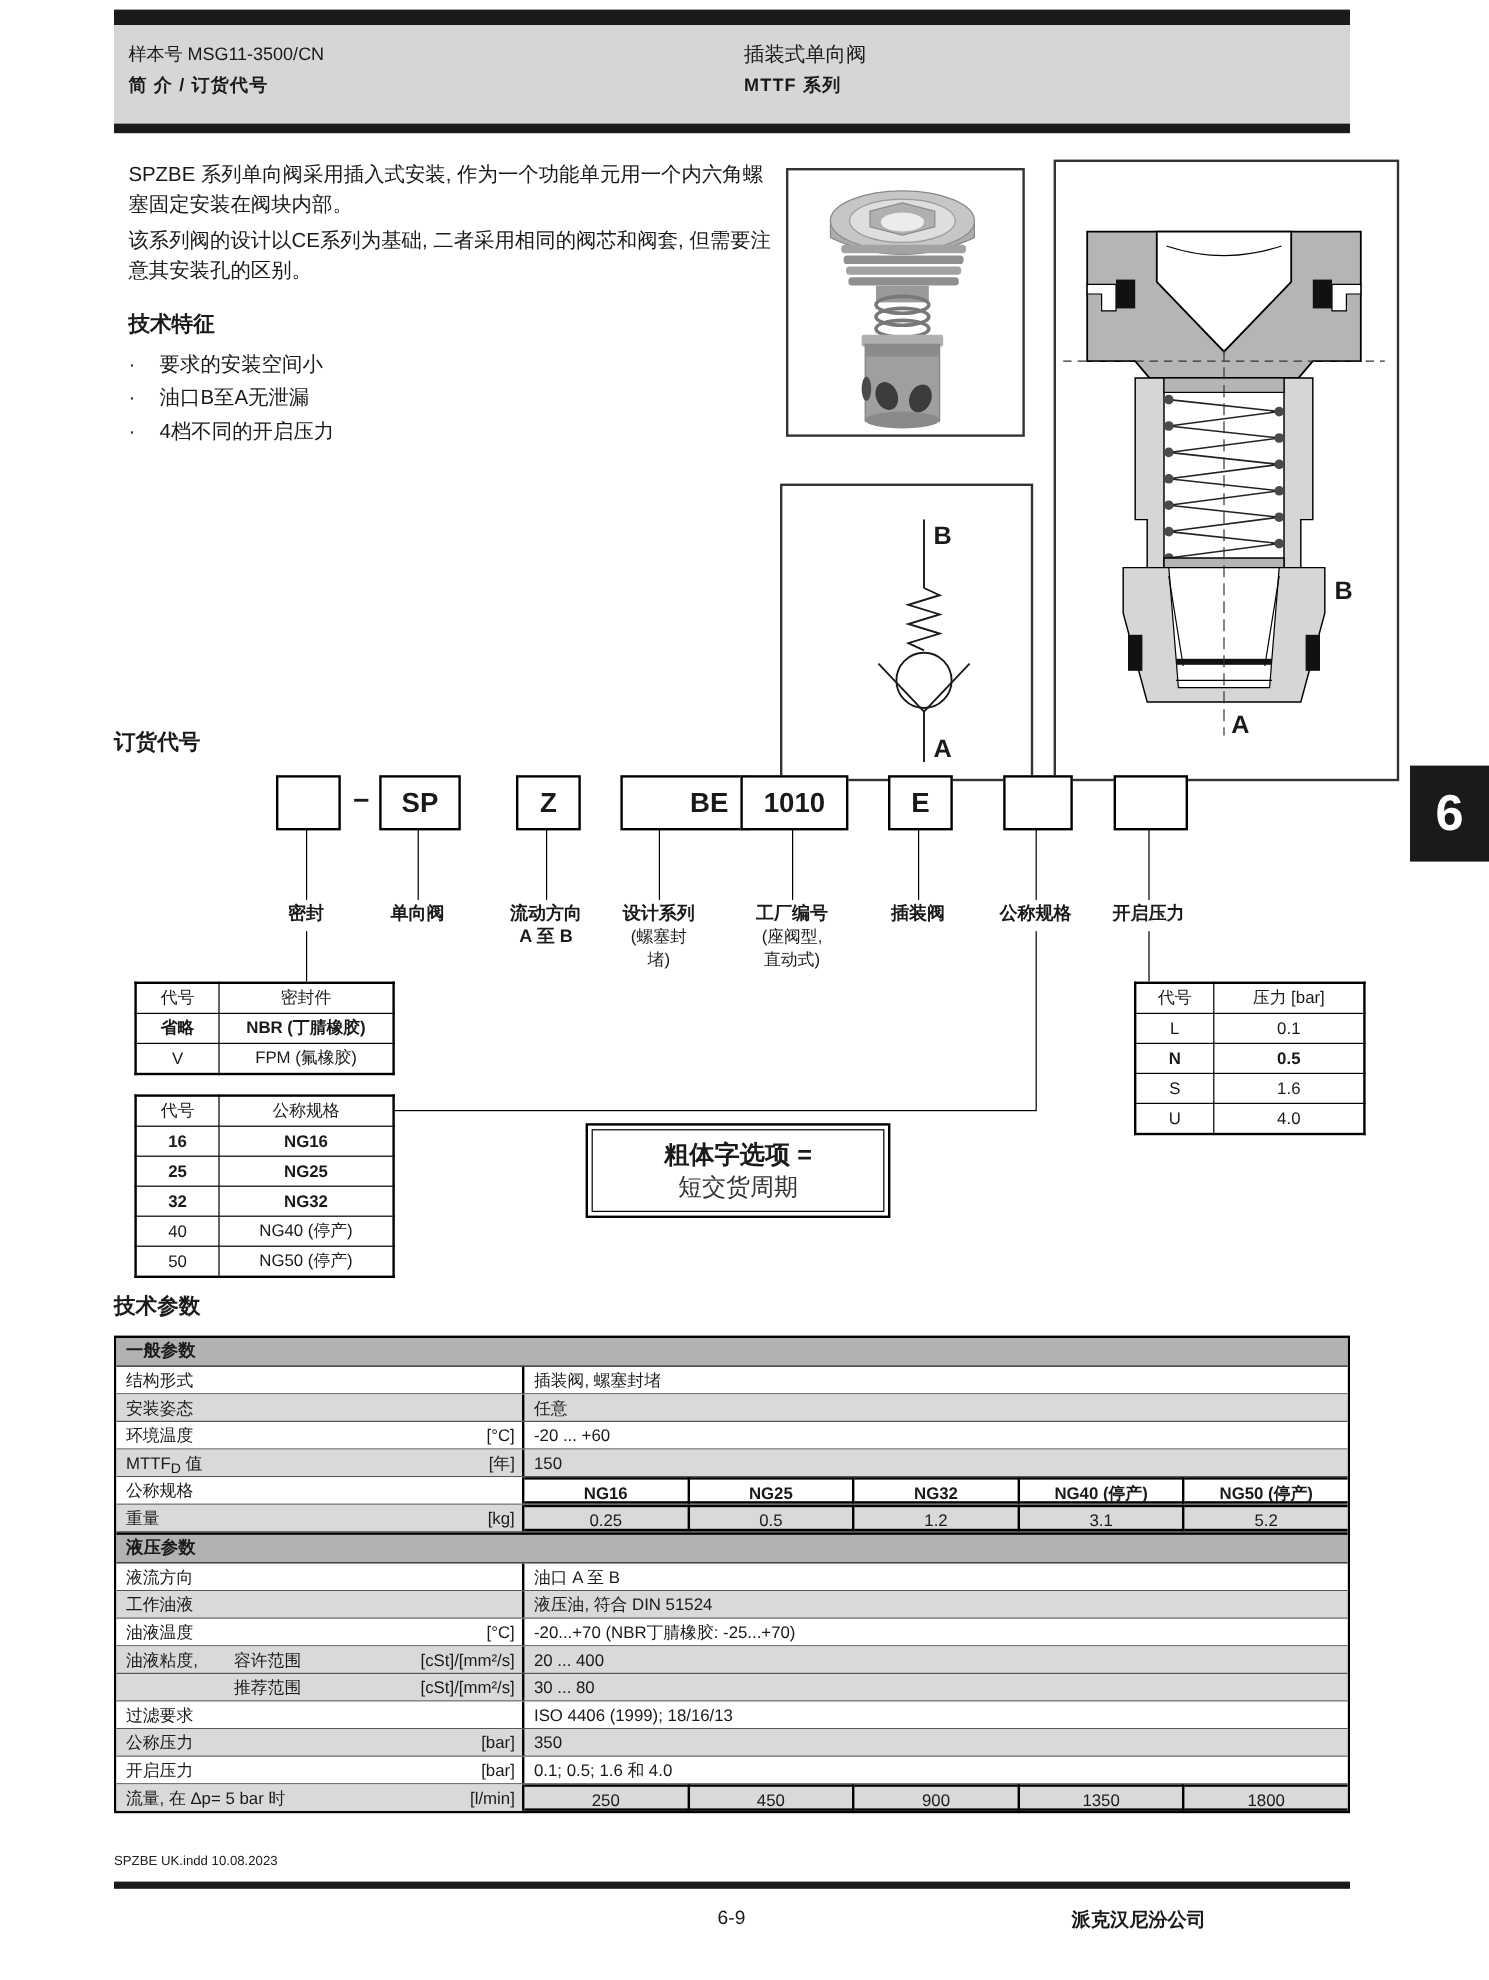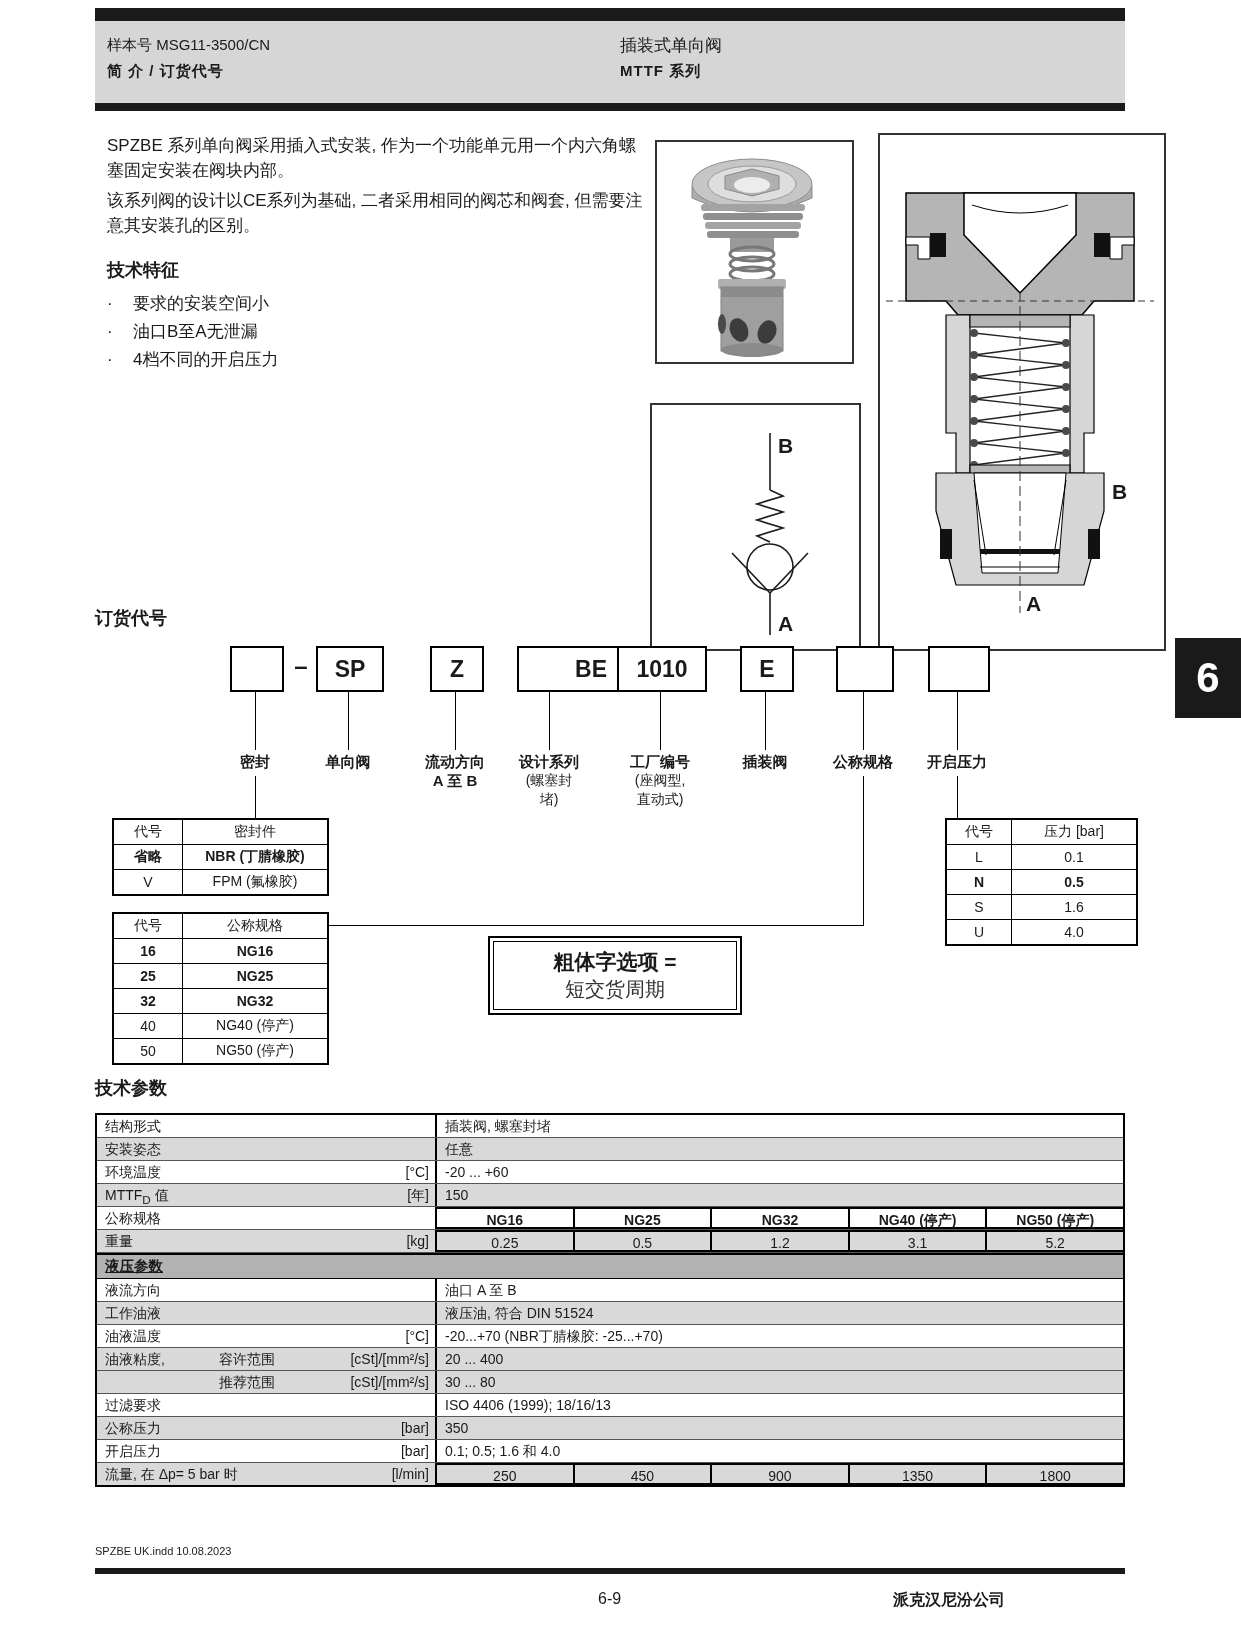--- a/index.html
+++ b/index.html
@@ -28,27 +28,27 @@
   table.stable td { border:1px solid #000; height:24px; text-align:center; padding:0 6px; white-space:nowrap; }
   table.stable { border:2px solid #000; }
   table.stable tr.bold td { font-weight:bold; }
   .notebox { position:absolute; border:2px solid #000; padding:3px; background:#fff; }
   .notebox .inner { border:1px solid #000; padding:6px 18px; text-align:center; }
   .notebox .l1 { font-size:21px; font-weight:bold; }
   .notebox .l2 { font-size:20px; color:#333; }
   .tt { position:absolute; left:95px; top:1113px; width:1030px; border:2px solid #000; box-sizing:border-box; background:#fff; }
   .tt-band { height:23px; background:#b2b2b2; font-weight:bold; font-size:14.5px; line-height:23px;
              padding-left:8px; border-bottom:1px solid #000; }
-  .tt-band.mid { border-top:2px solid #000;text-decoration:underline; }
+  .tt-band.mid { border-top:2px solid #000; }
   .tt-row { display:flex; height:22px; line-height:22px; font-size:14px; border-bottom:1px solid #555; background:#fff; }
   .tt-row:last-child { border-bottom:none; }
   .tt-row.g { background:#d9d9d9; }
   .tt-l { position:relative; width:340px; box-sizing:border-box; border-right:2px solid #000;
           padding-left:8px; flex:none; white-space:nowrap; }
-  .tt-l .sub { position:absolute; left:98px; top:0;margin-left:24px; }
+  .tt-l .sub { position:absolute; left:98px; top:0; }
   .tt-l .unit { position:absolute; right:6px; top:0; }
   .tt-v { flex:1; padding-left:8px; white-space:nowrap; }
   .tt-cols { flex:1; display:flex; }
   .tt-cols .c { flex:1; text-align:center; border-right:2px solid #000; border-top:2px solid #000;
                 border-bottom:2px solid #000; box-sizing:border-box; height:22px; }
   .tt-cols .c:last-child { border-right:none; }
   .tt-cols.bold .c { font-weight:bold; }
   .chaptab { position:absolute; left:1175px; top:638px; width:66px; height:80px; background:#1a1a1a;
              color:#fff; text-align:center; line-height:80px; font-size:42px; font-weight:bold; }
   .fileinfo { position:absolute; font-size:11px; color:#222; }
@@ -311,20 +311,21 @@
   <div class="notebox" style="left:488px; top:936px; width:244px;">
     <div class="inner">
       <div class="l1">粗体字选项 =</div>
       <div class="l2">短交货周期</div>
     </div>
   </div>
 
   <div class="sec-title" style="left:95px; top:1076px;">技术参数</div>
 
   <div class="tt">
+    <div class="tt-band">一般参数</div>
 
     <div class="tt-row">
       <div class="tt-l"><span>结构形式</span></div>
       <div class="tt-v">插装阀, 螺塞封堵</div>
     </div>
     <div class="tt-row g">
       <div class="tt-l"><span>安装姿态</span></div>
       <div class="tt-v">任意</div>
     </div>
     <div class="tt-row">

